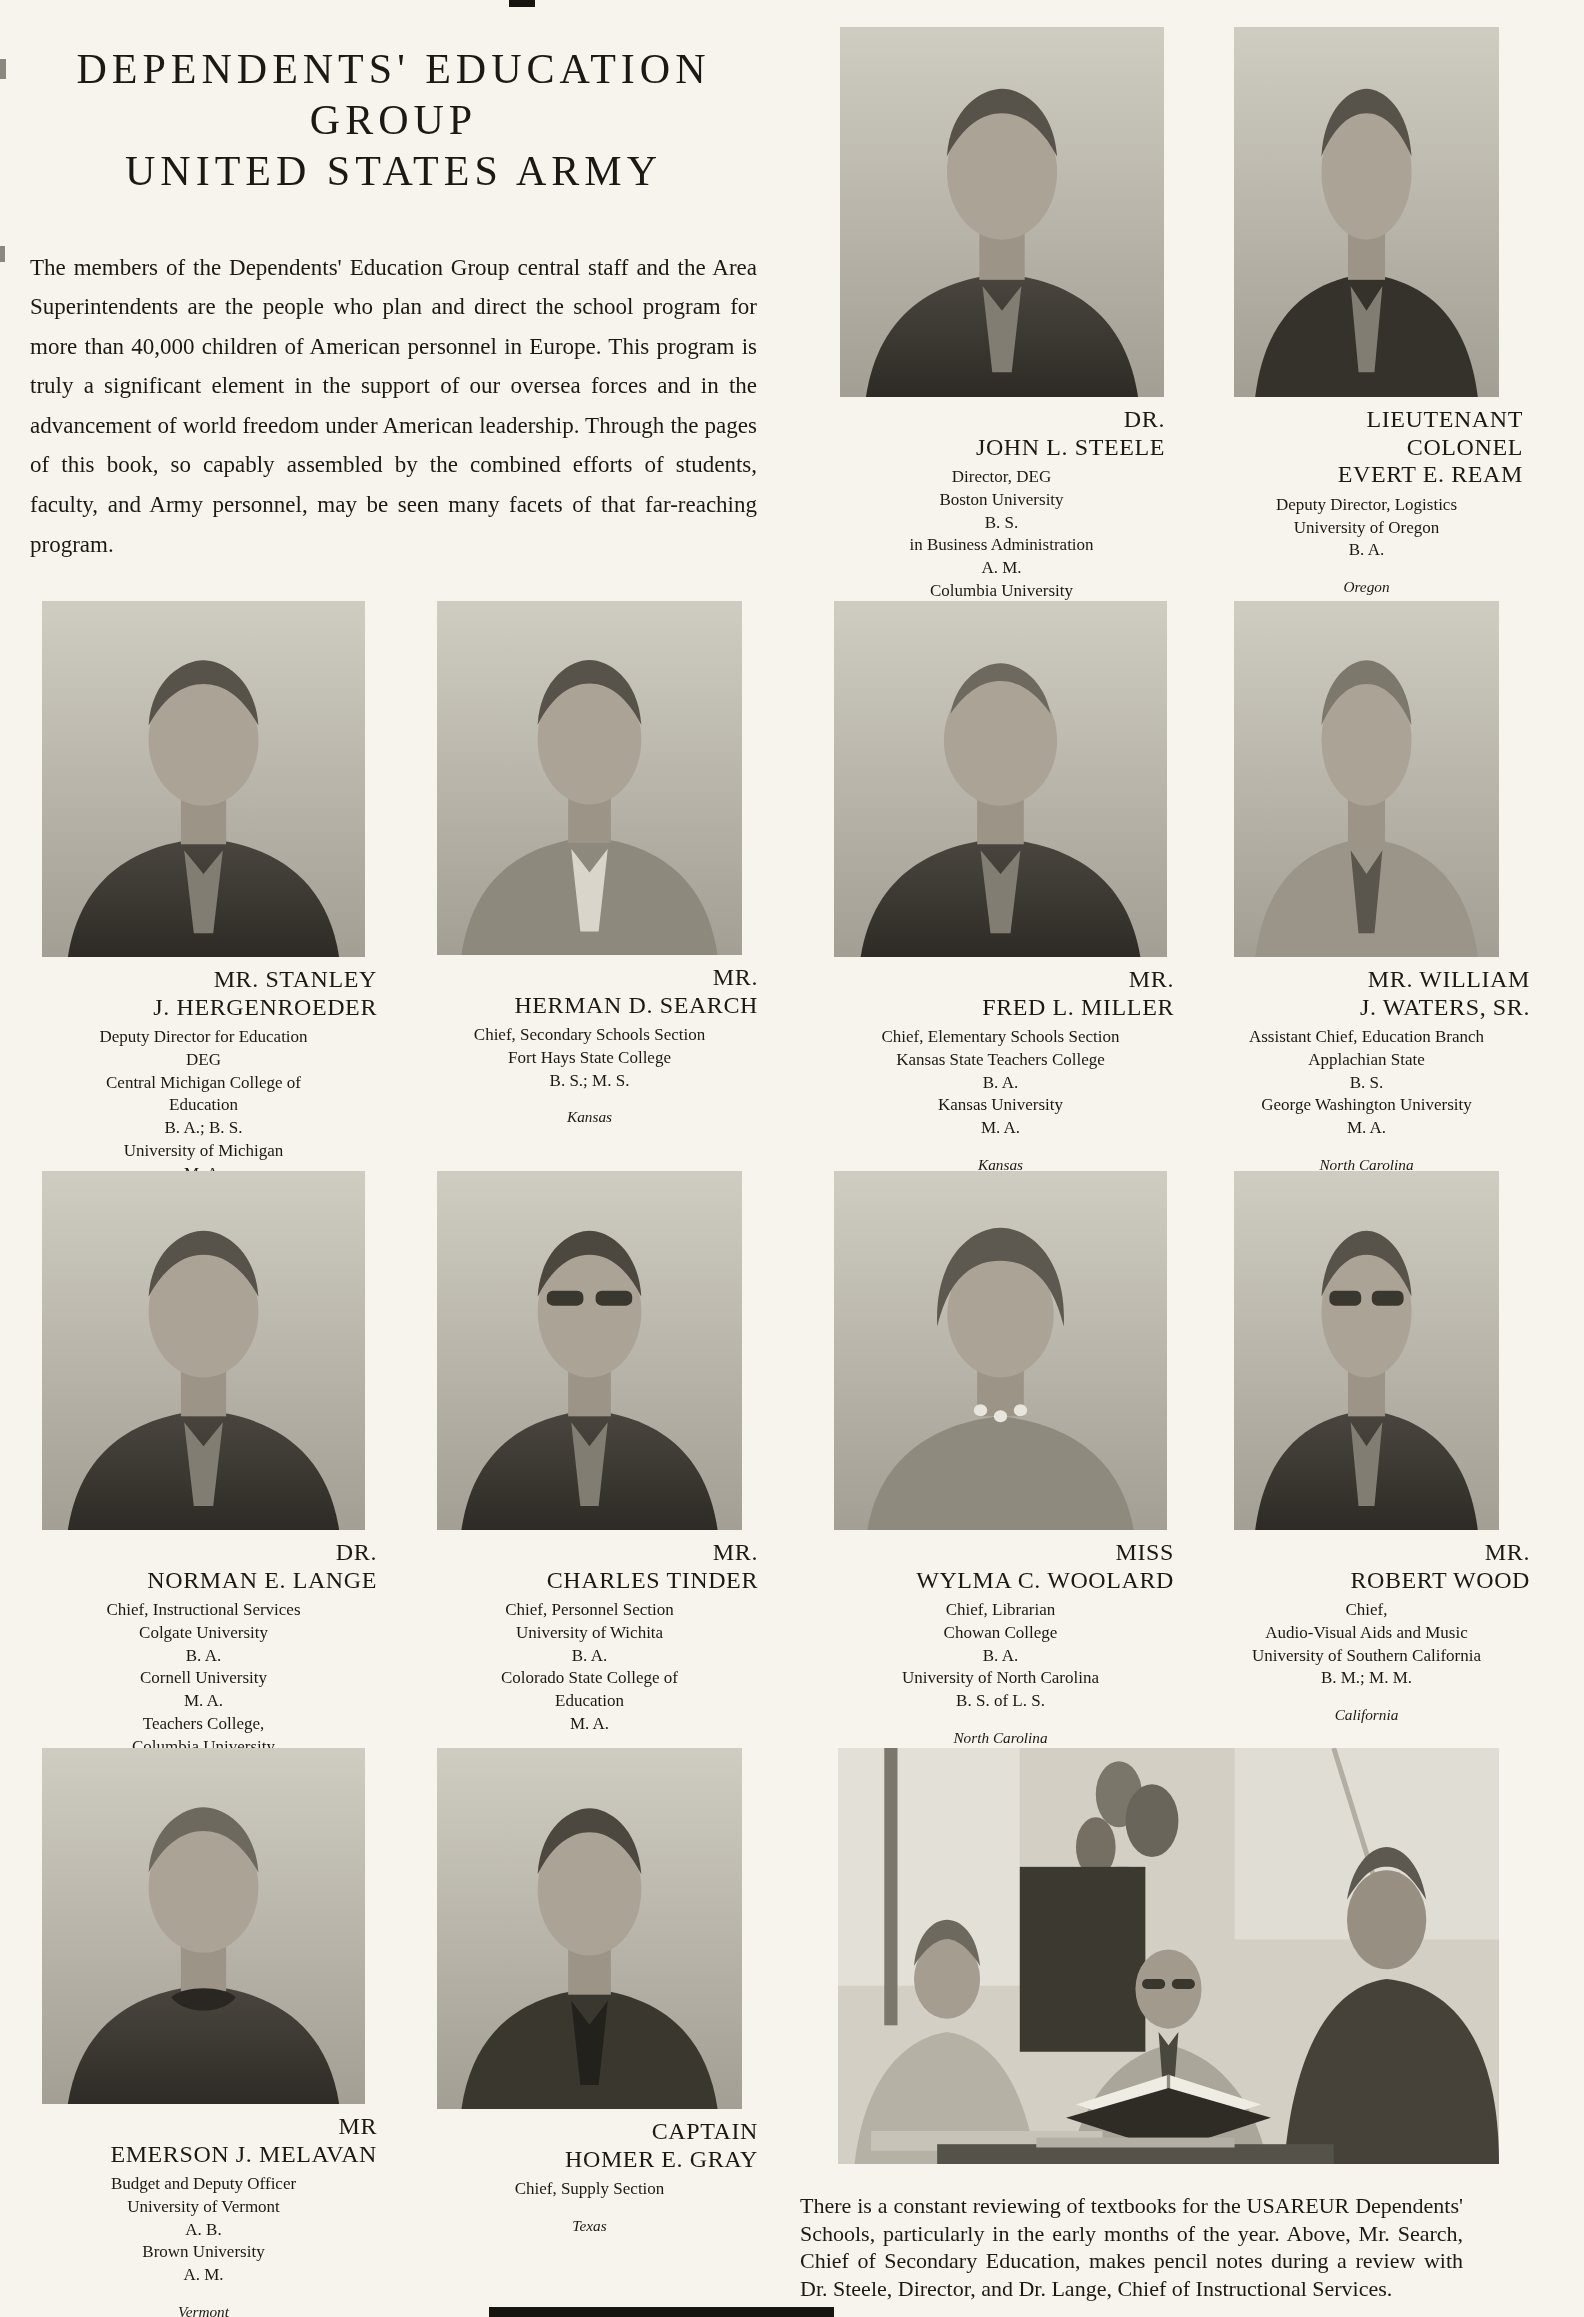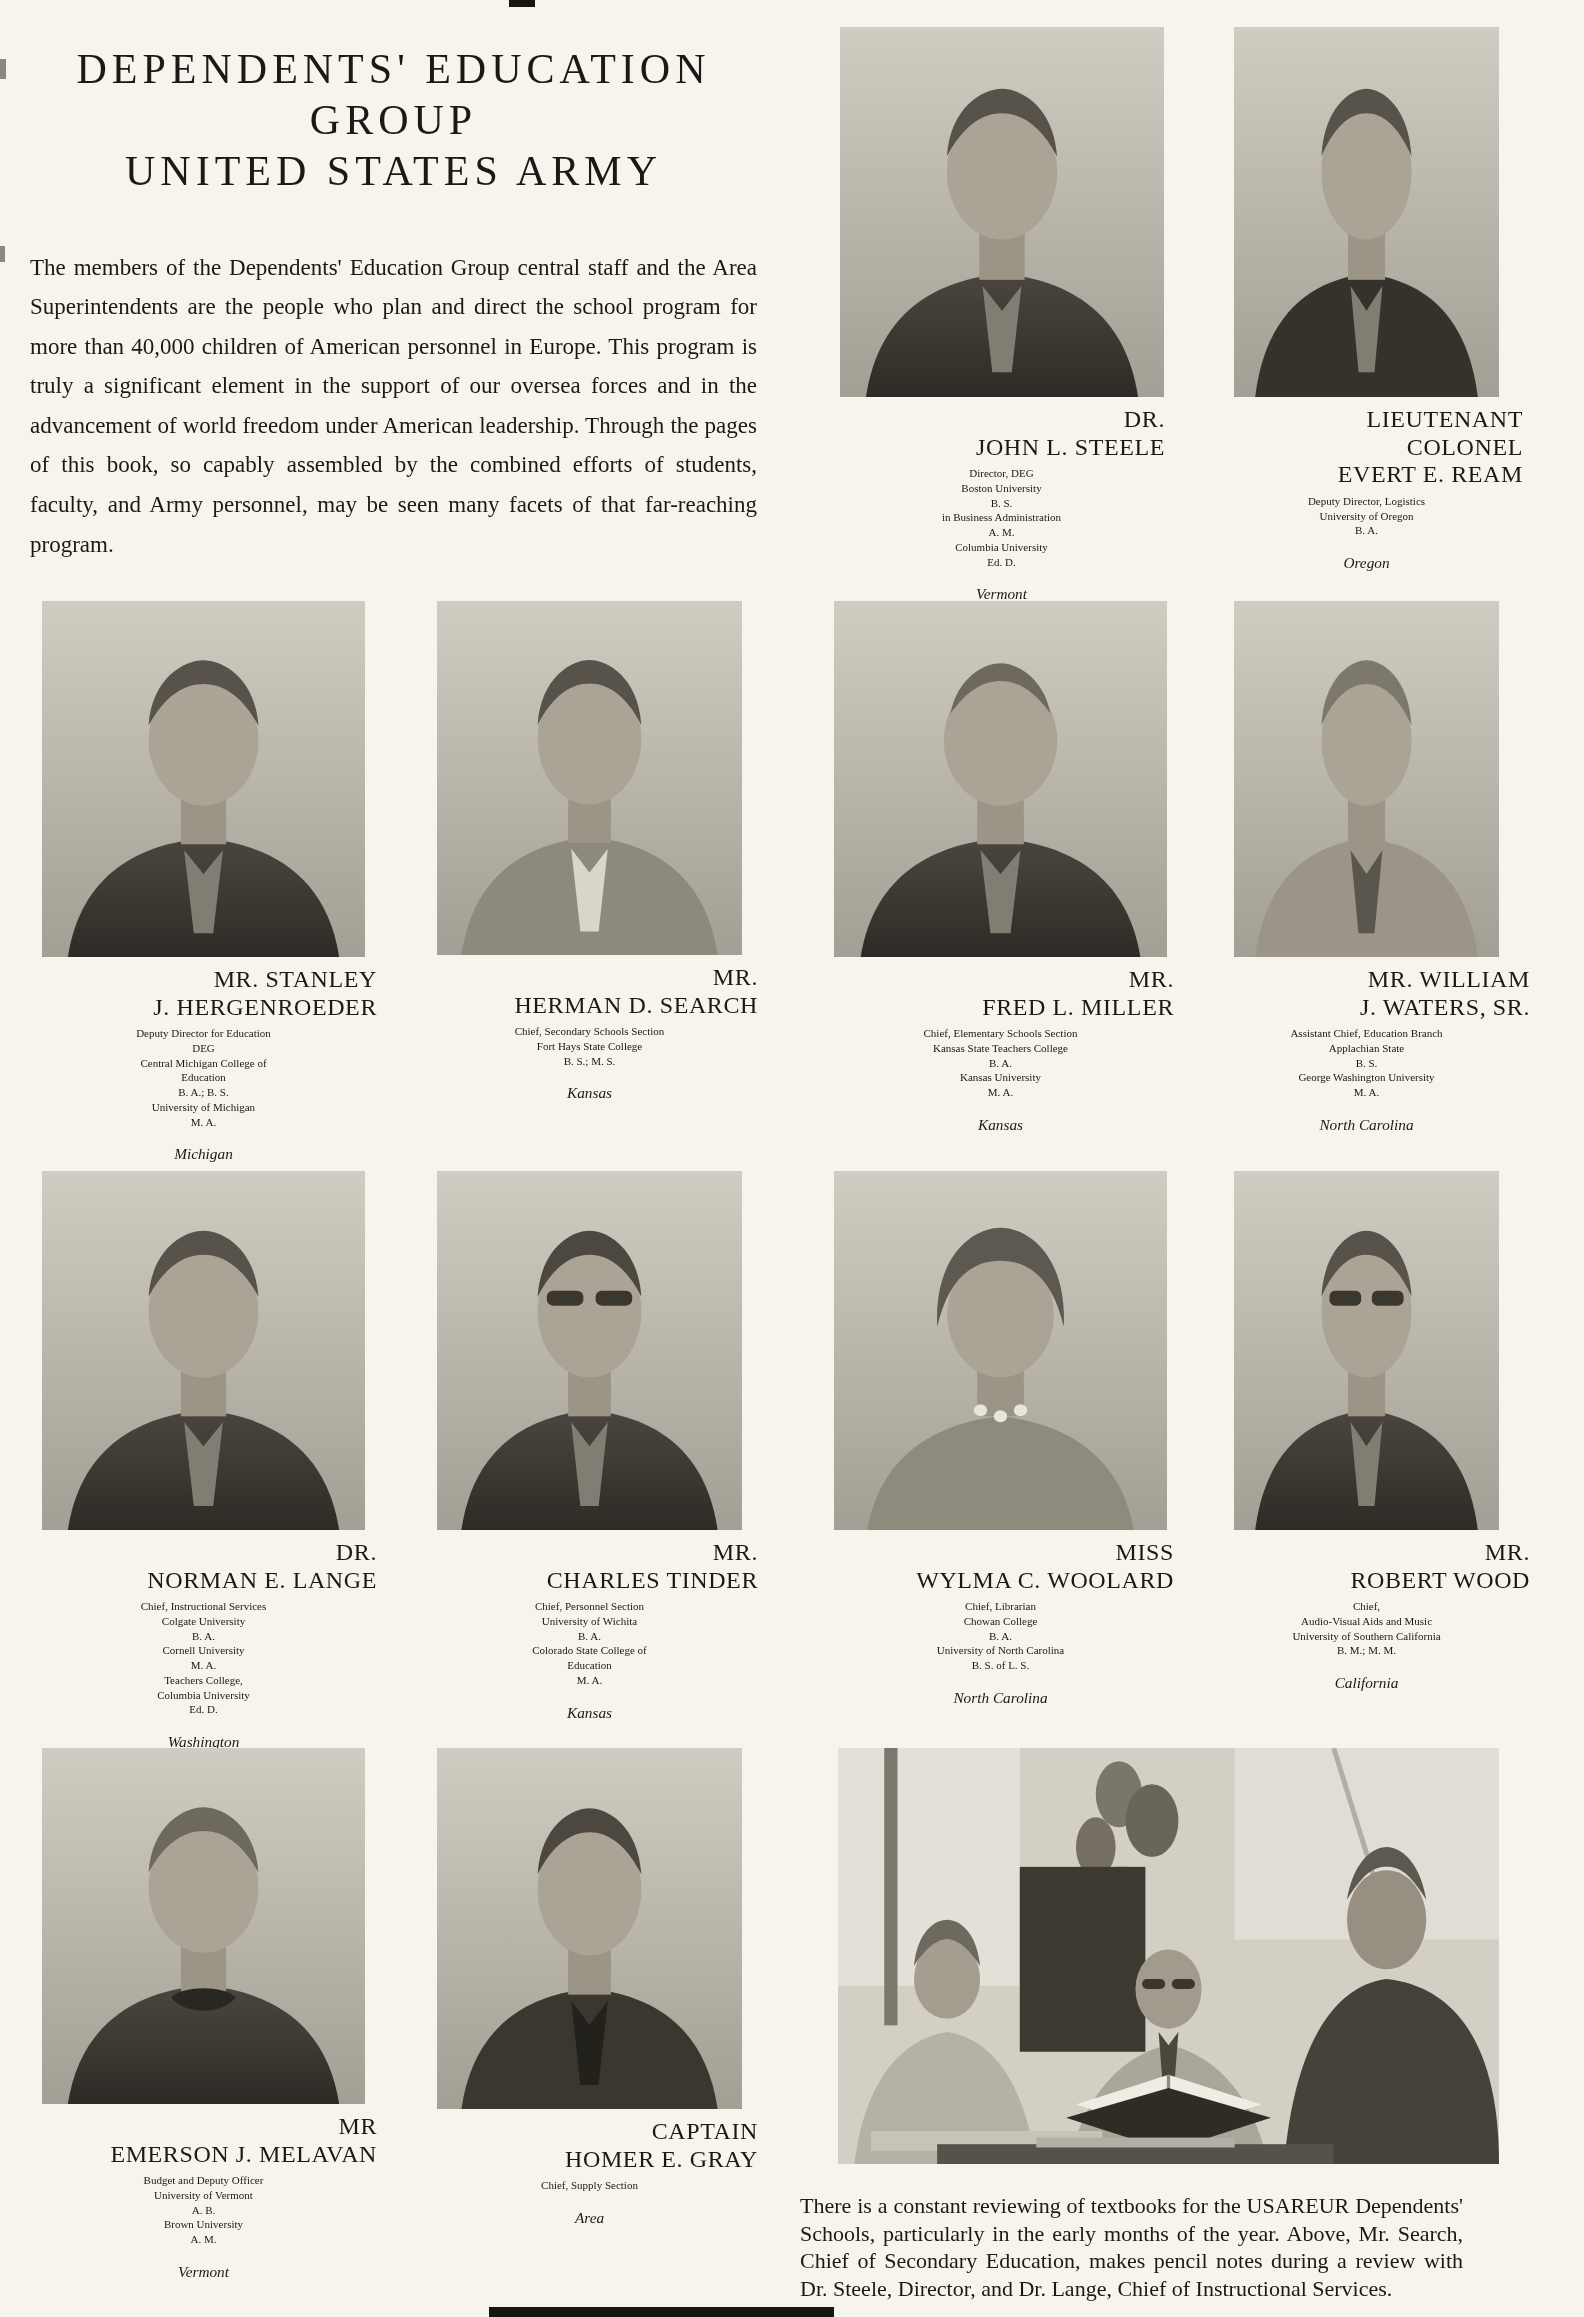--- a/index.html
+++ b/index.html
@@ -24,21 +24,21 @@
   .cell { position: absolute; margin: 0; }
   .photo {
     margin: 0 auto;
     background: #b9b5ab;
     box-shadow: 0 0 0 1px #8d897f inset;
   }
   .photo svg { display: block; width: 100%; height: 100%; }
   .caption { margin-top: 9px; text-align: center; }
   .cap-name div { font-size: 24px; line-height: 1.15; letter-spacing: 0.6px; white-space: nowrap; text-align: right; }
   .cap-details { margin-top: 5px; }
-  .cap-details div { font-size: 11px; line-height: 1.34; }
+  .cap-details div { font-size: 17px; line-height: 1.34; }
   .cap-state { margin-top: 16px; font-style: italic; font-size: 15.3px; }
 
   
   .group-photo {
     position: absolute; left: 838px; top: 1748px; width: 661px; height: 416px;
     background: #cdc9bf; box-shadow: 0 0 0 1px #8d897f inset;
   }
   .group-photo svg { display: block; width: 100%; height: 100%; }
   .group-caption {
     position: absolute; left: 800px; top: 2170px; width: 663px;
@@ -394,21 +394,21 @@
         </svg>
     </div>
     <figcaption class="caption">
       <div class="cap-name">
           <div>CAPTAIN</div>
           <div>HOMER E. GRAY</div>
         </div>
       <div class="cap-details">
           <div>Chief, Supply Section</div>
         </div>
-      <div class="cap-state">Area</div>
+      <div class="cap-state">Texas</div>
     </figcaption>
   </figure>
 
   <div class="group-photo">
     <svg viewBox="0 0 200 126" preserveAspectRatio="none">
       <rect width="200" height="126" fill="#d3cfc5"></rect>
       <rect x="0" y="0" width="55" height="72" fill="#e3e0d7"></rect>
       <rect x="14" y="0" width="4" height="84" fill="#7b776c"></rect>
       <rect x="120" y="0" width="80" height="58" fill="#e0ddd4"></rect>
       <path d="M150,0 L168,58" stroke="#b2aea3" stroke-width="1.5" fill="none"></path>

